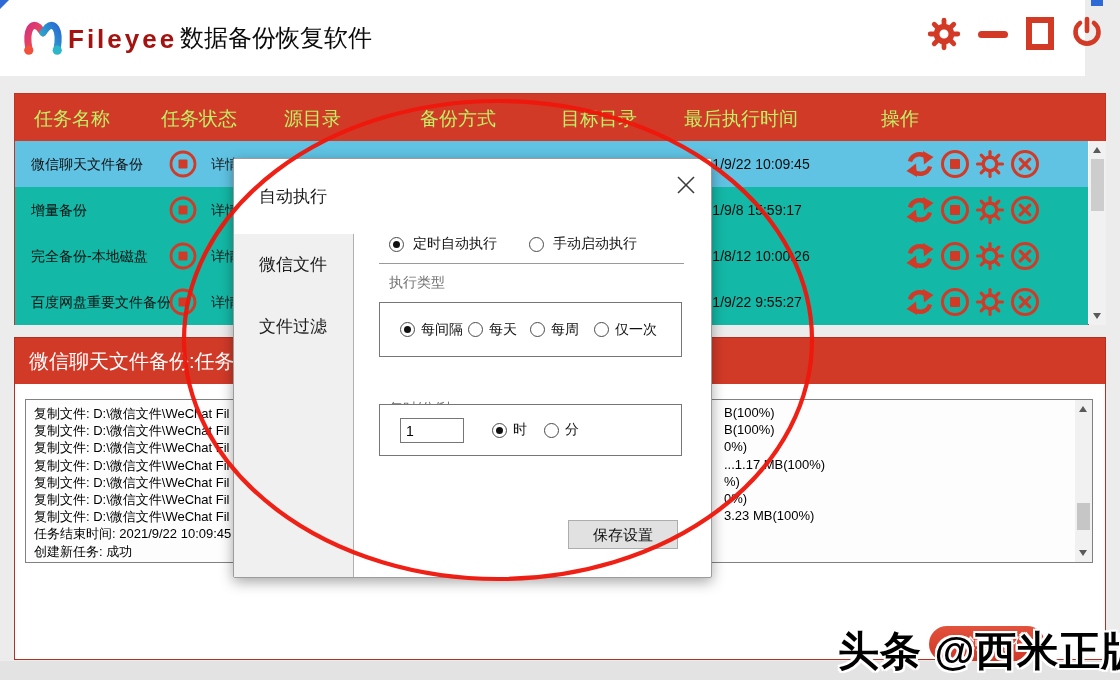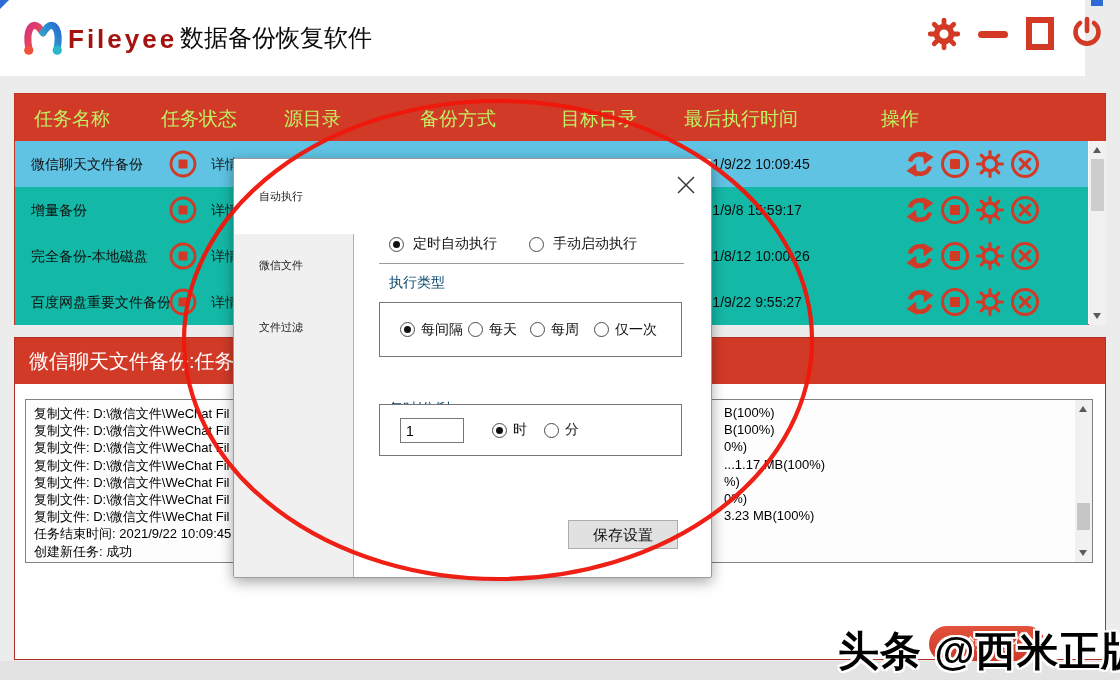--- a/index.html
+++ b/index.html
@@ -67,37 +67,37 @@
   .watermark { position:absolute; left:838px; top:624px; font-size:41px; font-weight:bold; color:#000;
      white-space:nowrap; letter-spacing:1px;
      text-shadow:-2px -2px 0 #fff, 2px -2px 0 #fff, -2px 2px 0 #fff, 2px 2px 0 #fff,
                  0 -2px 0 #fff, 0 2px 0 #fff, -2px 0 0 #fff, 2px 0 0 #fff; }
 
   
   .dialog { position:absolute; left:233px; top:158px; width:479px; height:420px; background:#ffffff;
      border:1px solid #9c9c9c; border-radius:2px; box-shadow:0 4px 14px rgba(0,0,0,0.35); }
   .dlg-tabs { position:absolute; left:0; top:0; width:120px; height:100%; background:#f0f0f0;
      border-right:1px solid #b0b0b0; }
-  .tab { position:absolute; left:0; width:120px; height:62px; font-size:11px; color:#1c1c1c;
+  .tab { position:absolute; left:0; width:120px; height:62px; font-size:17px; color:#1c1c1c;
      padding-left:25px; line-height:62px; cursor:pointer; }
   .tab.selected { background:#ffffff; height:75px; line-height:75px; top:0; }
   .tab2 { top:75px; } .tab3 { top:137px; }
   .dlg-close { position:absolute; left:440px; top:14px; width:24px; height:24px; cursor:pointer; }
   .dlg-close svg { width:100%; height:100%; }
 
   .radio-row { position:absolute; left:155px; top:76px; display:flex; align-items:center; gap:9px; }
   .radio { width:15px; height:15px; border:1px solid #4a4a4a; border-radius:50%; background:#fff;
      position:relative; display:inline-block; flex:0 0 auto; cursor:pointer; }
   .radio.checked::after { content:""; position:absolute; left:3px; top:3px; width:7px; height:7px;
      border-radius:50%; background:#111; }
   .rlabel { font-size:14px; color:#111; white-space:nowrap; }
   .gap { display:inline-block; width:14px; }
 
   .sep { position:absolute; left:145px; top:104px; width:305px; height:1px; background:#9a9a9a; }
-  .dlg-lbl { position:absolute; left:155px; font-size:14px; color:#0c4a6e; }
+  .dlg-lbl { position:absolute; left:155px; font-size:14px; color:#737373; }
   .lbl-type { top:115px; } .lbl-interval { top:212px;margin-top:29px; }
   .gbox { position:absolute; left:145px; width:303px; border:1px solid #767676; background:#fff; }
   .gbox1 { top:143px; height:55px; }
   .gbox2 { top:245px; height:52px; }
   .gitem { position:absolute; display:flex; align-items:center; gap:6px; top:50%; transform:translateY(-50%); }
   .g1a{left:20px}.g1b{left:88px}.g1c{left:150px}.g1d{left:214px}
   .g2a{left:112px}.g2b{left:164px}
   .num-input { position:absolute; left:20px; top:13px; width:64px; height:25px; border:1px solid #767676;
      font-size:14px; padding-left:5px; font-family:inherit; }
   .save-btn { position:absolute; left:334px; top:361px; width:110px; height:29px; background:#e1e1e1;

